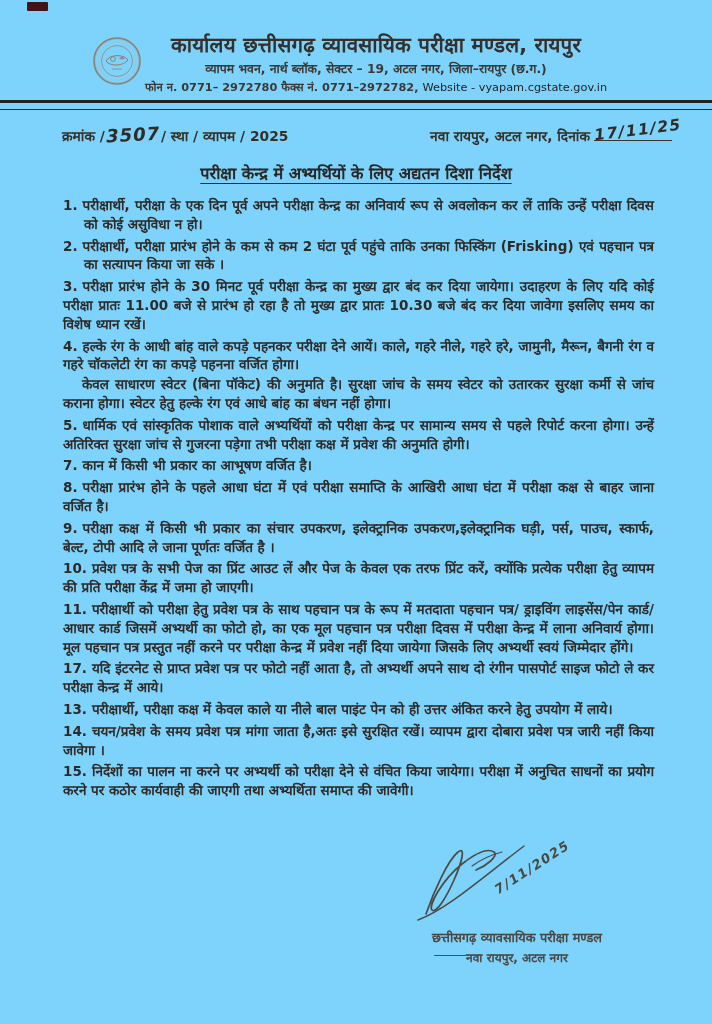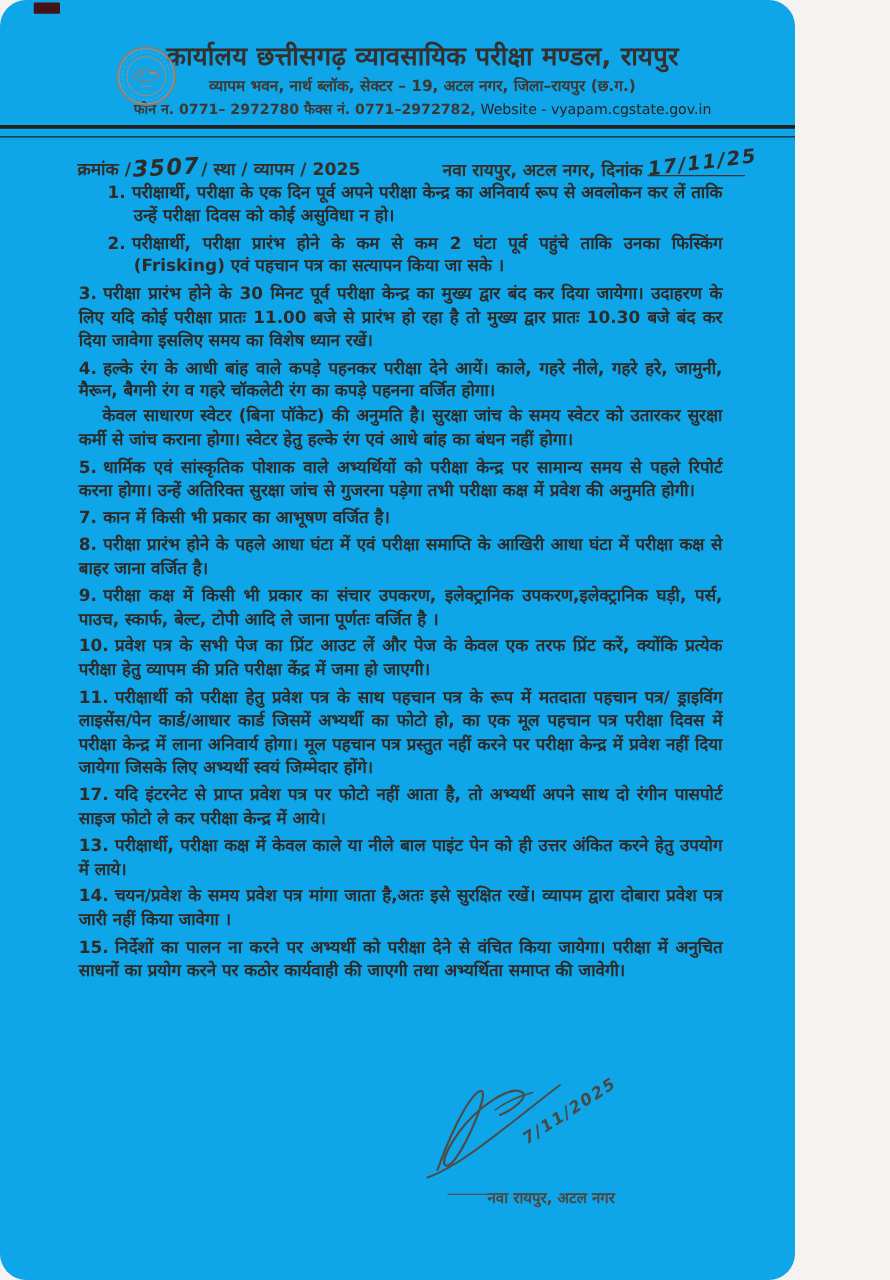--- a/index.html
+++ b/index.html
@@ -3,26 +3,25 @@
 <meta charset="utf-8">
 <style>
   html,body{margin:0;padding:0;}
   body{
     width:712px;height:1024px;
     background:#f4f3f1;
     font-family:"DejaVu Sans","Liberation Sans",sans-serif;
   }
   .page{
     position:relative;
-    width:636px;height:1024px;
-    background:#0ea5e9;
+    width:712px;height:1024px;
+    background:#7dd3fc;
     color:#2e2a27;
     overflow:hidden;
     box-sizing:border-box;
-    border-radius:21px;
   }
   
   .corner-mark{
     position:absolute;left:27px;top:2px;
     width:21px;height:9px;background:#431317;
     border-radius:1px;
   }
   
   .header{position:relative;padding-top:30px;text-align:center;}
   .logo{
@@ -75,21 +74,21 @@
   }
   
   .list{
     margin:0 58px 0 63px;
     font-size:13.5px;line-height:18.8px;color:#2e2a27;
     font-weight:bold;
     text-align:justify;
   }
   .item{margin:0 0 3px 0;}
   .item .num{margin-right:5px;}
-  .hang{padding-left:21px;text-indent:-21px;margin-left:23px;}
+  .hang{padding-left:21px;text-indent:-21px;}
   .note{text-indent:19px;margin-top:-2px;}
   
   .sigblock{position:absolute;right:60px;bottom:58px;width:270px;text-align:center;}
   .sig-svg{position:absolute;left:30px;top:-88px;}
   .sig-date{
     position:absolute;left:118px;top:-42px;
     font-size:13px;transform:rotate(-33deg);transform-origin:left bottom;
     letter-spacing:1.5px;white-space:nowrap;color:#4b4741;
   }
   .stamp{color:#4c463f;font-weight:bold;}
@@ -131,20 +130,21 @@
 
   <div class="refrow">
     <div class="ref-left">
       <span>क्रमांक  /</span><span class="hw ref-number">3507</span><span>/ स्था / व्यापम / 2025</span>
     </div>
     <div class="ref-right">
       <span>नवा रायपुर, अटल नगर, दिनांक</span><span class="dateline"><span class="hw date-hw">17/11/25</span></span>
     </div>
   </div>
 
+  <div class="title">परीक्षा केन्द्र में अभ्यर्थियों के लिए अद्यतन दिशा निर्देश</div>
 
   <div class="list">
     <p class="item hang"><span class="num">1.</span><span>परीक्षार्थी, परीक्षा के एक दिन पूर्व अपने परीक्षा केन्द्र का अनिवार्य रूप से अवलोकन कर लें ताकि उन्हें परीक्षा दिवस को कोई असुविधा न हो।</span></p>
     <p class="item hang"><span class="num">2.</span><span>परीक्षार्थी, परीक्षा प्रारंभ होने के कम से कम 2 घंटा पूर्व पहुंचे ताकि उनका फिस्किंग (Frisking) एवं पहचान पत्र का सत्यापन किया जा सके ।</span></p>
     <p class="item"><span class="num">3.</span><span>परीक्षा प्रारंभ होने के 30 मिनट पूर्व परीक्षा केन्द्र का मुख्य द्वार बंद कर दिया जायेगा। उदाहरण के लिए यदि कोई परीक्षा प्रातः 11.00 बजे से प्रारंभ हो रहा है तो मुख्य द्वार प्रातः 10.30 बजे बंद कर दिया जावेगा इसलिए समय का विशेष ध्यान रखें।</span></p>
     <p class="item"><span class="num">4.</span><span>हल्के रंग के आधी  बांह  वाले कपड़े पहनकर परीक्षा देने आयें। काले, गहरे नीले, गहरे हरे, जामुनी, मैरून, बैगनी रंग व गहरे चॉकलेटी रंग का कपड़े पहनना वर्जित होगा।</span></p>
     <p class="item note"><span>केवल साधारण स्वेटर (बिना पॉकेट) की अनुमति है। सुरक्षा जांच के समय स्वेटर को उतारकर सुरक्षा कर्मी से जांच कराना होगा। स्वेटर हेतु हल्के रंग एवं आधे बांह का बंधन नहीं होगा।</span></p>
     <p class="item"><span class="num">5.</span><span>धार्मिक एवं सांस्कृतिक पोशाक वाले अभ्यर्थियों को परीक्षा केन्द्र पर सामान्य समय से पहले रिपोर्ट करना होगा। उन्हें अतिरिक्त सुरक्षा जांच से गुजरना पड़ेगा तभी परीक्षा कक्ष में प्रवेश की अनुमति होगी।</span></p>
     <p class="item"><span class="num">7.</span><span>कान में किसी भी प्रकार का आभूषण वर्जित है।</span></p>
     <p class="item"><span class="num">8.</span><span>परीक्षा प्रारंभ होने  के पहले आधा घंटा में एवं परीक्षा समाप्ति के आखिरी आधा घंटा में परीक्षा कक्ष से बाहर जाना वर्जित है।</span></p>
@@ -159,19 +159,20 @@
 
   <div class="sigblock">
     <div class="sig-svg">
       <svg width="150" height="90" viewBox="0 0 150 90">
         <path d="M14,78 C22,55 36,24 46,16 C54,10 50,26 42,44 C34,62 24,78 20,74 C16,70 30,44 50,28 C64,17 76,12 82,16 C87,20 74,30 64,34" fill="none" stroke="#4e4a45" stroke-width="1.7" stroke-linecap="round"></path>
         <path d="M6,84 C34,74 70,42 112,10" fill="none" stroke="#4e4a45" stroke-width="1.5" stroke-linecap="round"></path>
         <path d="M60,30 q14,-10 30,-14" fill="none" stroke="#4e4a45" stroke-width="1.2" stroke-linecap="round"></path>
       </svg>
     </div>
     <div class="hw sig-date">7/11/2025</div>
+    <div class="stamp stamp-org">छत्तीसगढ़ व्यावसायिक परीक्षा मण्डल</div>
     <div class="stamp stamp-place">
       <span class="strike"></span>
       <span>नवा रायपुर, अटल नगर</span>
     </div>
   </div>
 
 </div>
 
 </body></html>

